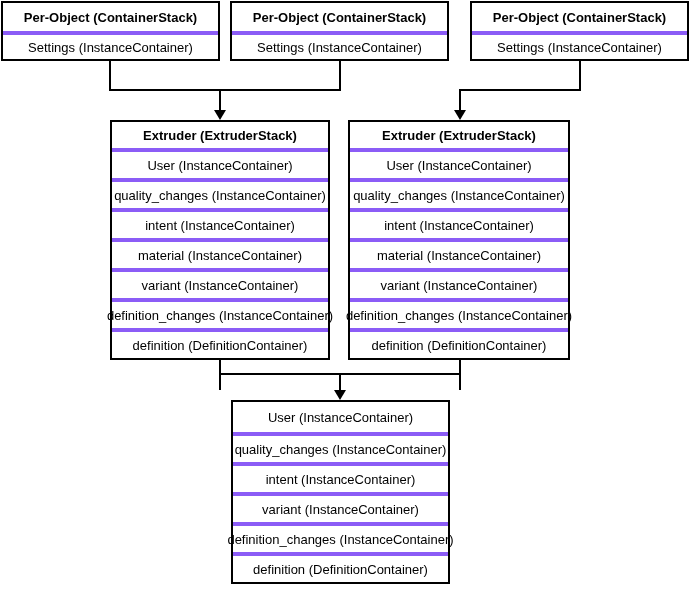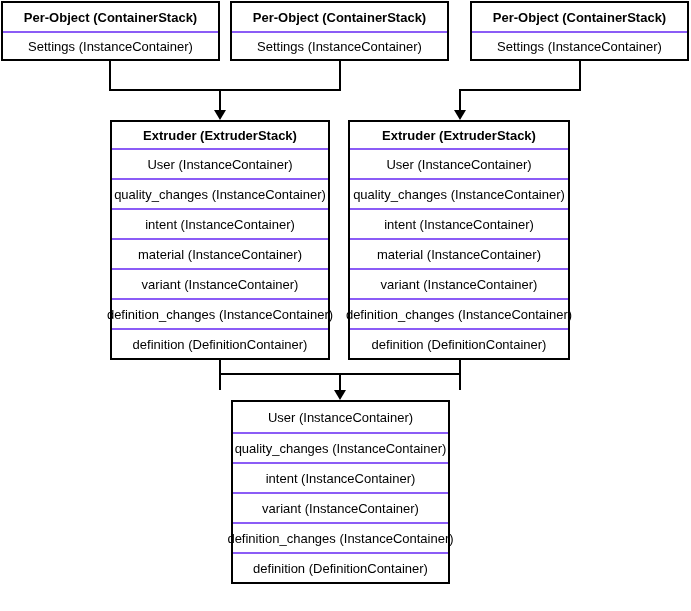--- a/index.html
+++ b/index.html
@@ -36,21 +36,21 @@
     font-size: 13px;
     line-height: 1;
     text-align: center;
     background: #ffffff;
     white-space: nowrap;
   }
   .row.header {
     font-weight: bold;
   }
   .row + .row {
-    border-top: 2px solid #8b5cf6;
+    border-top: 4px solid #8b5cf6;
   }
 
   
   .ln-v, .ln-h {
     position: absolute;
     background: #000000;
   }
   .ln-v { width: 2px; }
   .ln-h { height: 2px; }
 

